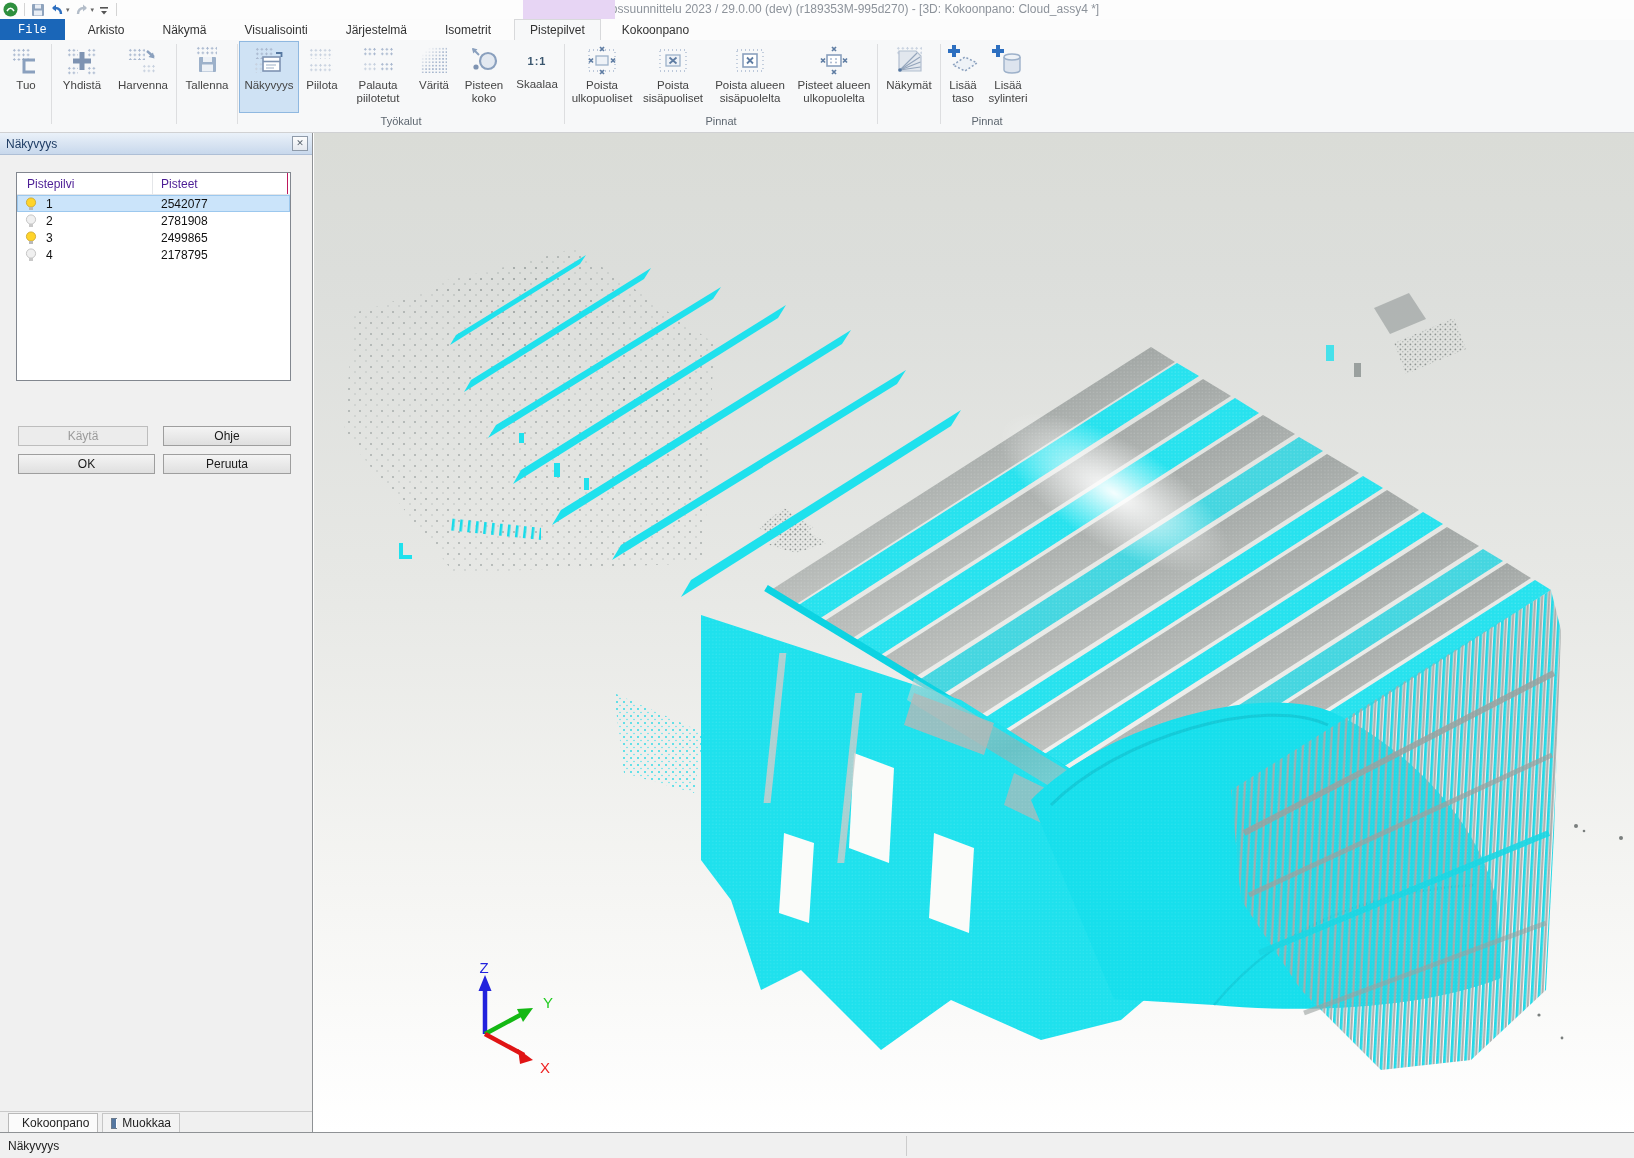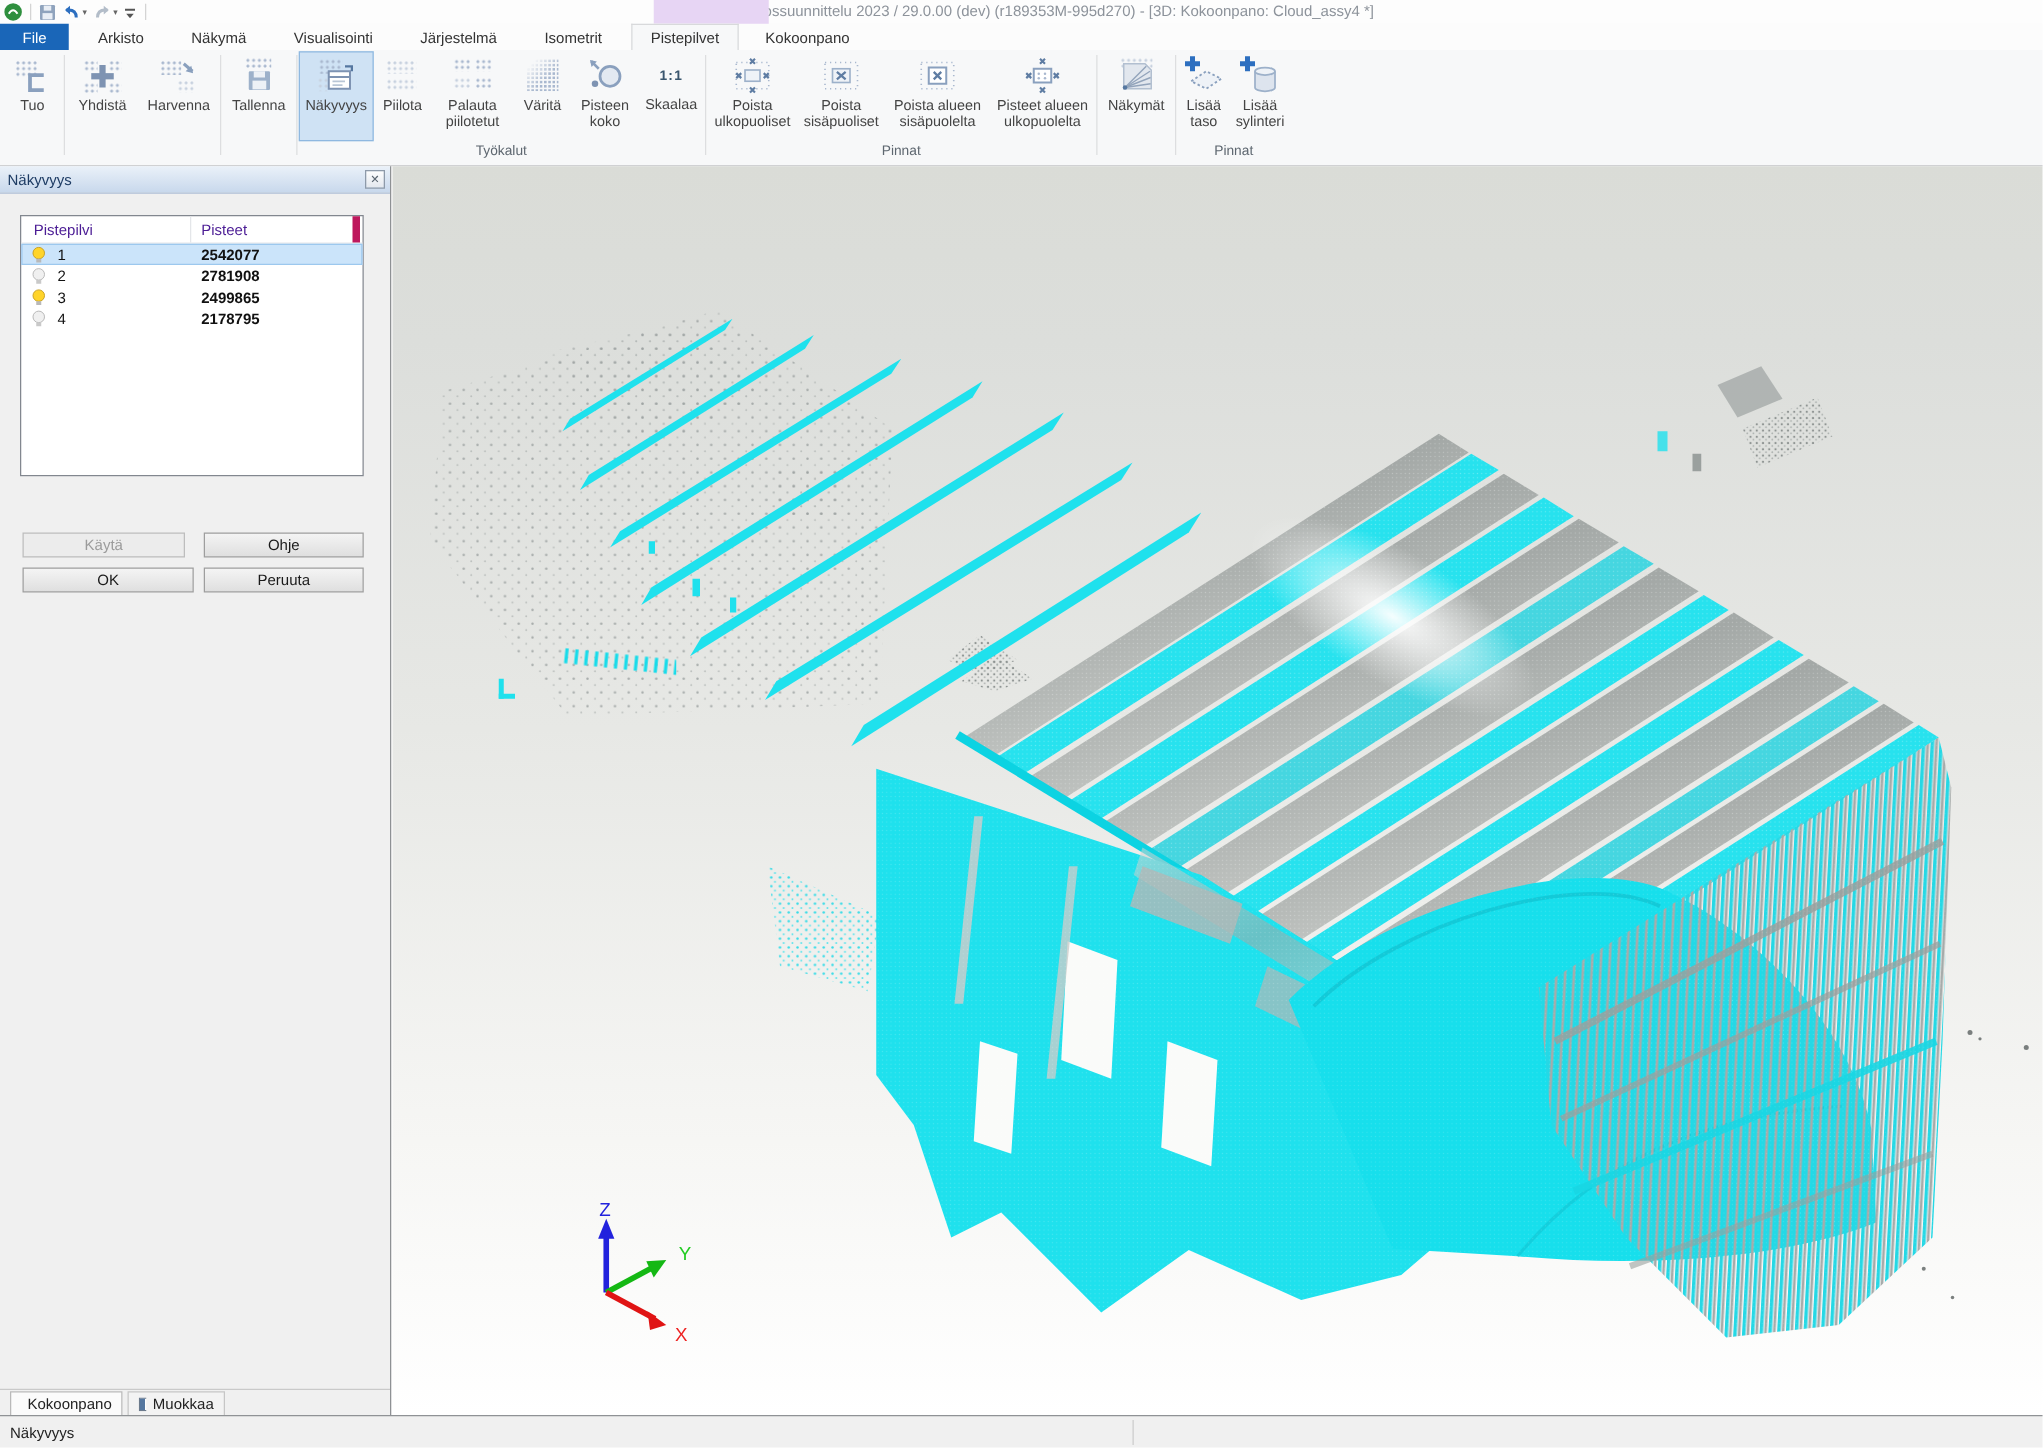--- a/index.html
+++ b/index.html
@@ -14,21 +14,21 @@
   .qat-btn { display:flex; align-items:center; height:16px; }
   .caret { font-size:7px; color:#666; margin-left:1px; }
   .win-title { position:absolute; left:0; right:0; top:0; height:19px; text-align:center;
     font-size:12px; color:#8d939b; line-height:19px; white-space:nowrap; }
   .ctx-highlight { position:absolute; left:523px; top:0; width:92px; height:20px; }
 
   
   .tabrow { position:absolute; left:0; top:19px; width:1634px; height:21px; background:#fcfcfc;
     display:flex; align-items:stretch; font-size:12px; color:#333; }
   .tab { padding:0 15px; display:flex; align-items:center; cursor:default; }
-  .tab.file { background:#1a66b8; color:#fff; padding:0 18px; }
+  .tab.file { background:#1a66b8; color:#fff; padding:0 18px;font-family:Liberation Mono, monospace; }
   .tab.active { background:#f7f8f9; border:1px solid #d8d9db; border-bottom:none; }
 
   
   .ribbon { position:absolute; left:0; top:40px; width:1634px; height:93px; background:#f7f8f9;
     border-bottom:1px solid #d0d1d3; display:flex; align-items:stretch; padding:1px 2px 0 2px; }
   .rgroup { display:flex; flex-direction:column; }
   .rbtns { display:flex; align-items:flex-start; height:74px; }
   .rlabel { height:15px; text-align:center; font-size:11px; color:#5e6770; }
   .rsep { width:1px; background:#dddee0; margin:3px 1px 8px 1px; }
   .rbtn { display:flex; flex-direction:column; align-items:center; padding:2px 2px;
@@ -44,25 +44,25 @@
   .dlg-title { position:absolute; left:0; top:0; width:100%; height:22px;
     background:linear-gradient(#eaf1f9,#c8d8ec); border-bottom:1px solid #aebfd6;
     font-size:12px; color:#1e3c64; line-height:22px; padding-left:6px; }
   .dlg-close { position:absolute; right:4px; top:3px; width:16px; height:15px;
     background:linear-gradient(#fdfdfd,#e4e8ee); border:1px solid #8e9aa9; color:#5a6570;
     font-size:9px; line-height:13px; text-align:center; }
   .pc-table { position:absolute; left:16px; top:39px; width:275px; height:209px; background:#fff;
     border:1px solid #82878f; }
   .pc-head { display:flex; height:22px; border-bottom:1px solid #e4e6e9; font-size:12px; color:#4c1d95; }
   .pc-head .c1 { width:136px; padding:4px 0 0 10px; border-right:1px solid #e4e6e9; }
-  .pc-head .c2 { width:135px; padding:4px 0 0 8px; border-right:6px solid #be185d; }
+  .pc-head .c2 { width:135px; padding:4px 0 0 8px; border-right:1px solid #be185d; }
   .pc-row { display:flex; height:17px; font-size:12px; color:#111; align-items:center; }
   .pc-row.sel { background:#cbe4fa; outline:1px solid #9cc8ee; outline-offset:-1px; }
   .pc-row .c1 { width:136px; display:flex; align-items:center; gap:9px; padding-left:8px; }
-  .pc-row .c2 { width:135px; padding-left:8px;font-weight:bold; }
+  .pc-row .c2 { width:135px; padding-left:8px; }
   .btn { position:absolute; height:20px; background:linear-gradient(#f4f4f4,#dfdfdf);
     border:1px solid #9e9e9e; font-size:12px; color:#1a1a1a; text-align:center; line-height:18px; }
   .btn.disabled { color:#9b9b9b; border-color:#bdbdbd; background:#ececec; }
   .panel-tabsep { position:absolute; left:0; top:978px; width:100%; height:1px; background:#c9c9c9; }
   .ptab { position:absolute; top:980px; height:20px; background:#fbfbfb; border:1px solid #b9b9b9;
     display:flex; align-items:center; gap:5px; font-size:12px; color:#222; padding:0 8px; }
   .ptab.inactive { background:#f3f3f3; border-color:#c6c6c6; }
 
   
   .statusbar { position:absolute; left:0; top:1132px; width:1634px; height:26px; background:#f0f0f0;

